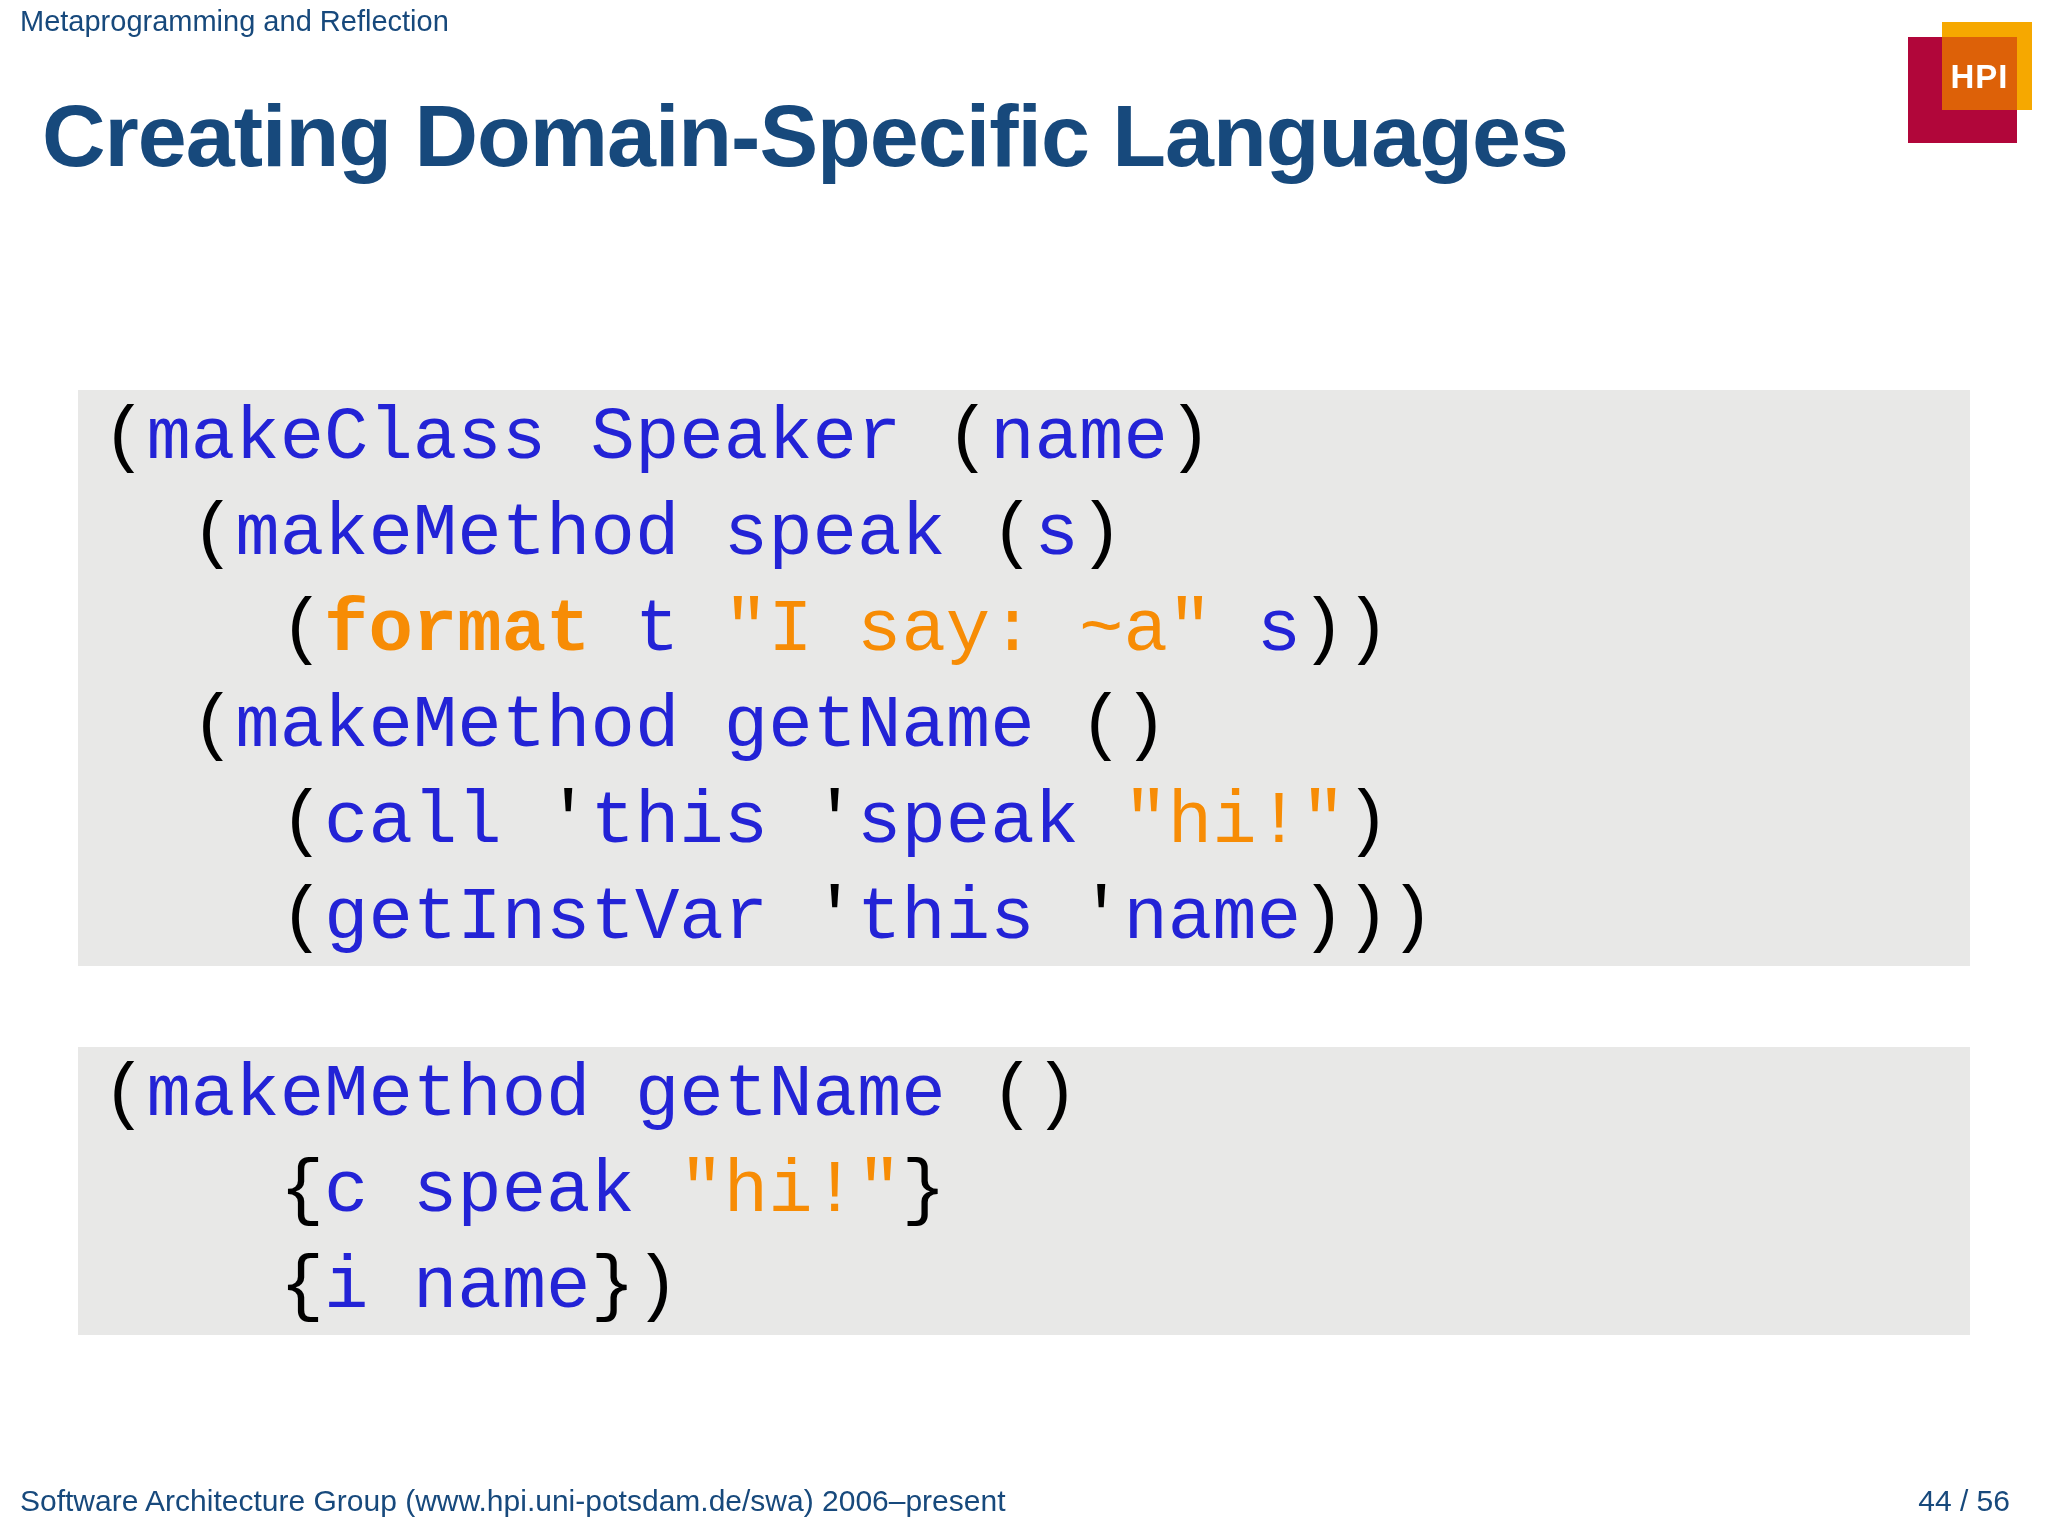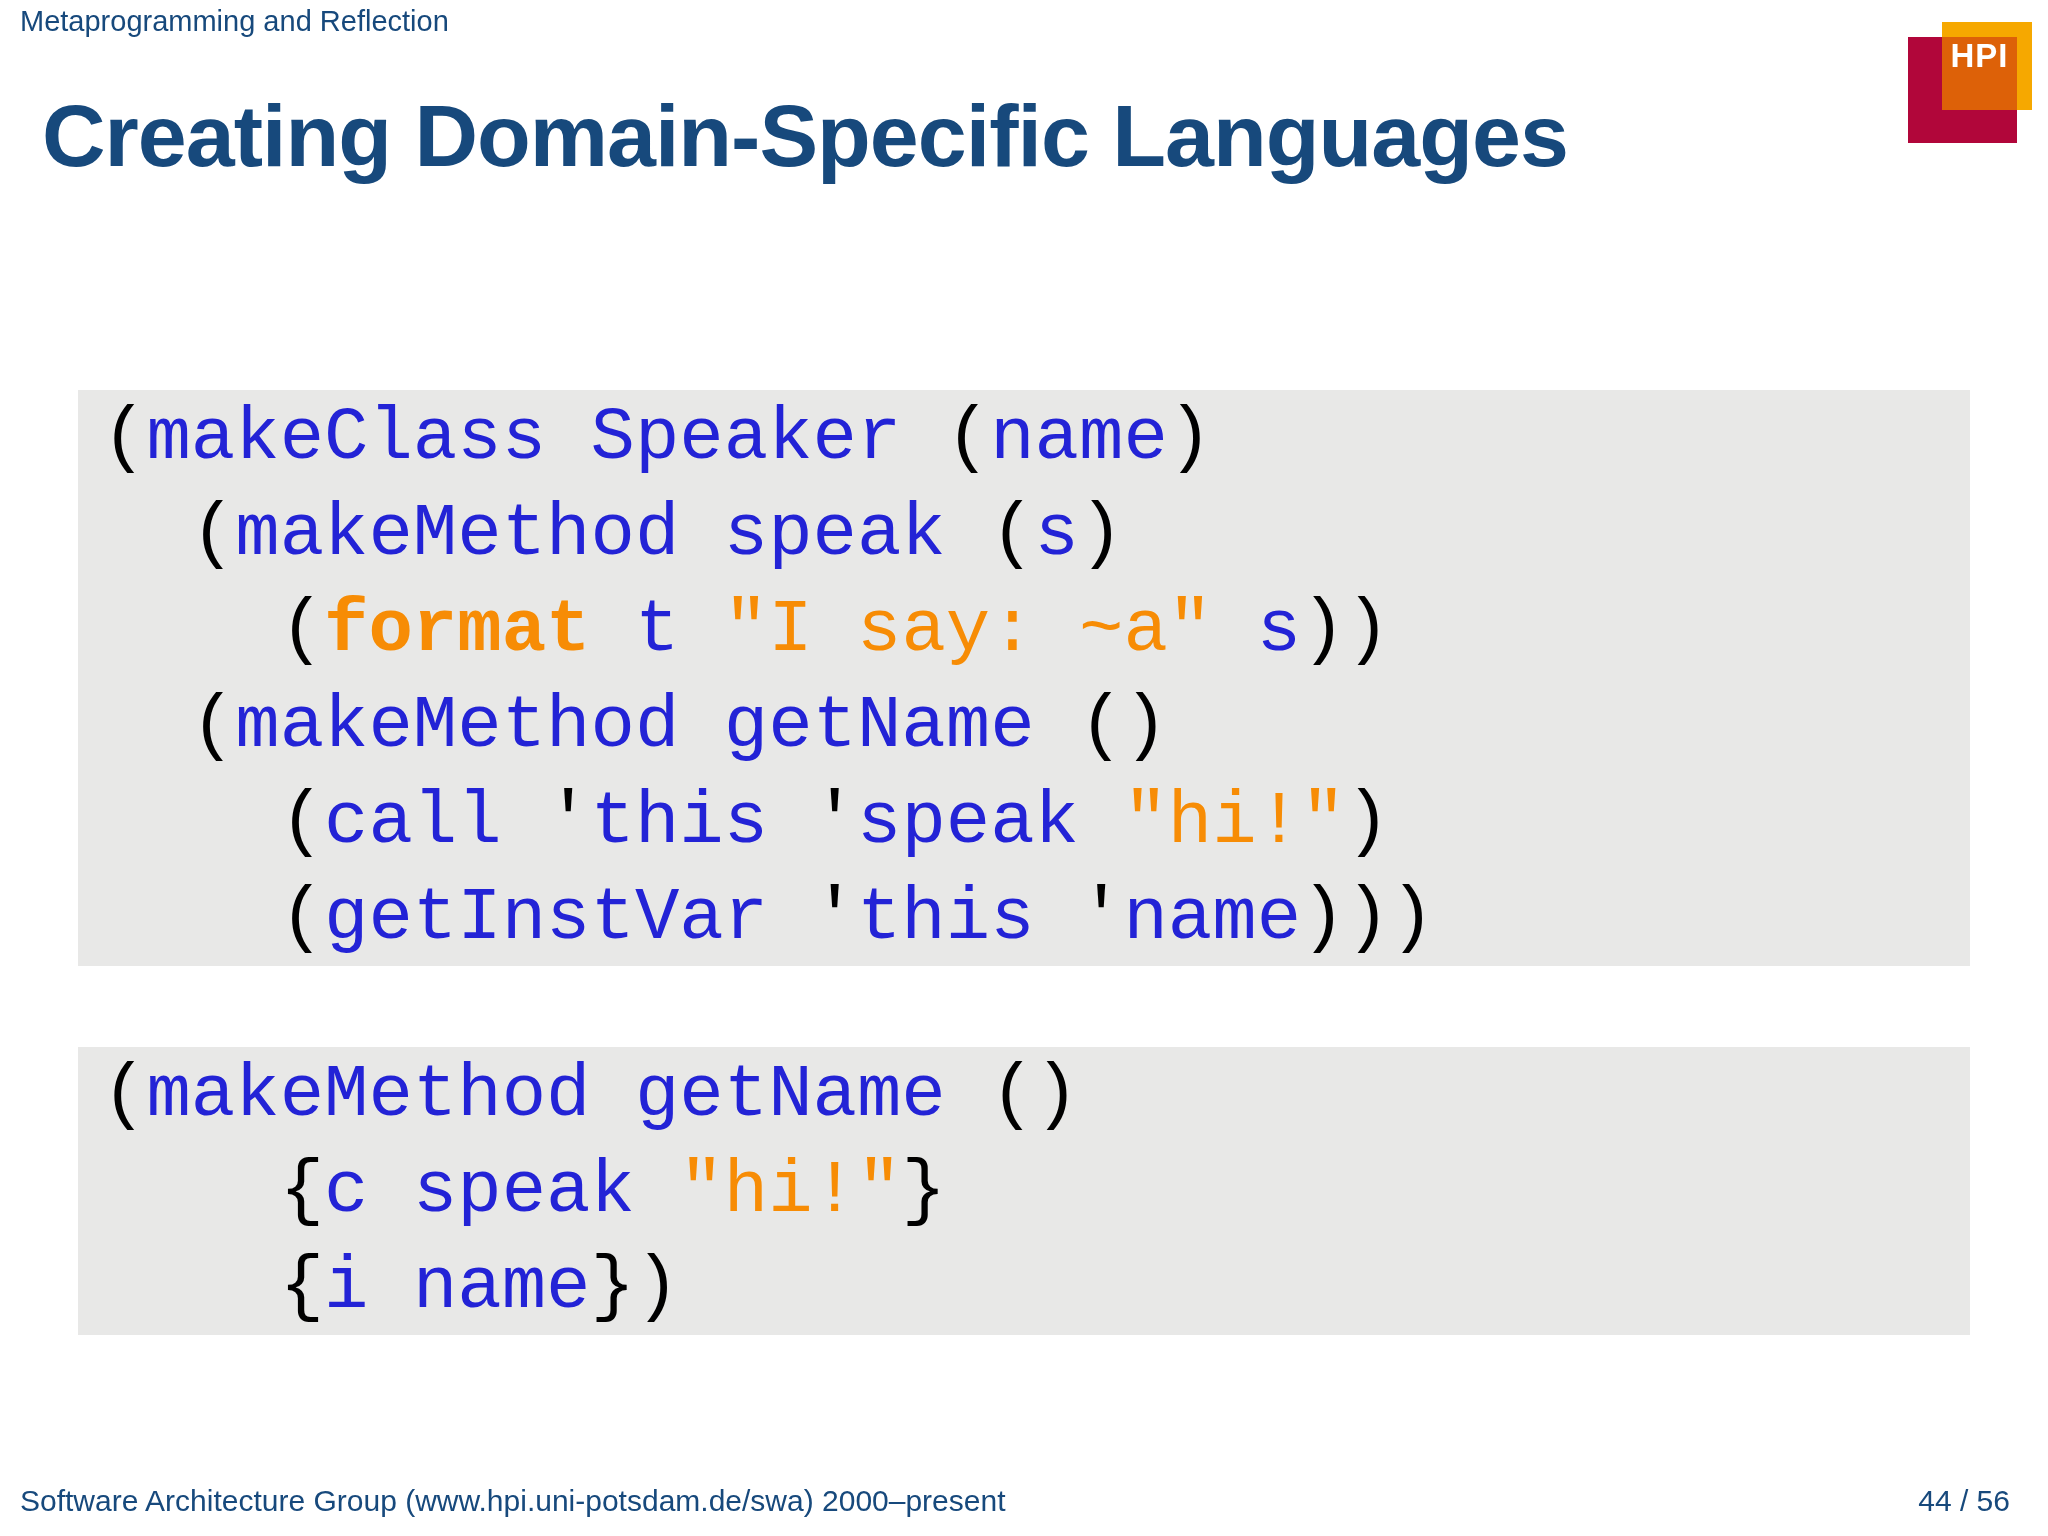--- a/index.html
+++ b/index.html
@@ -24,21 +24,21 @@
     position:absolute;left:42px;top:88px;margin:0;font-size:88px;line-height:1.1;
     font-weight:bold;color:var(--navy);letter-spacing:-1px;white-space:nowrap;
   }
   
   .logo{position:absolute;left:1908px;top:22px;width:124px;height:121px;}
   .sq{position:absolute;}
   .sq-yellow{left:34px;top:0;width:90px;height:88px;background:var(--logo-yellow);}
   .sq-red{left:0;top:15px;width:109px;height:106px;background:var(--logo-red);}
   .sq-orange{
     left:34px;top:15px;width:75px;height:73px;background:var(--logo-orange);
-    display:flex;align-items:flex-start;justify-content:center;padding-bottom:14px;box-sizing:border-box;
+    display:flex;align-items:flex-end;justify-content:center;padding-bottom:14px;box-sizing:border-box;
   }
   .logo-text{color:#ffffff;font-weight:bold;font-size:33px;letter-spacing:1px;}
   
   .code{
     position:absolute;left:78px;width:1892px;box-sizing:border-box;
     background:var(--code-bg);padding-left:24px;
     font-family:"Liberation Mono","DejaVu Sans Mono",monospace;
     font-size:74px;line-height:96px;white-space:pre;
   }
   .code-block-1{top:390px;height:576px;}
@@ -69,17 +69,17 @@
     </div>
   </div>
 
   <h1 class="page-title">Creating Domain-Specific Languages</h1>
 
   <div class="code code-block-1"><div><span class="tok-p">(</span><span class="tok-id">makeClass</span><span class="tok-p"> </span><span class="tok-id">Speaker</span><span class="tok-p"> (</span><span class="tok-id">name</span><span class="tok-p">)</span></div><div><span class="tok-p">  (</span><span class="tok-id">makeMethod</span><span class="tok-p"> </span><span class="tok-id">speak</span><span class="tok-p"> (</span><span class="tok-id">s</span><span class="tok-p">)</span></div><div><span class="tok-p">    (</span><span class="tok-kw">format</span><span class="tok-p"> </span><span class="tok-id">t</span><span class="tok-p"> </span><span class="tok-str">"I say: ~a"</span><span class="tok-p"> </span><span class="tok-id">s</span><span class="tok-p">))</span></div><div><span class="tok-p">  (</span><span class="tok-id">makeMethod</span><span class="tok-p"> </span><span class="tok-id">getName</span><span class="tok-p"> ()</span></div><div><span class="tok-p">    (</span><span class="tok-id">call</span><span class="tok-p"> '</span><span class="tok-id">this</span><span class="tok-p"> '</span><span class="tok-id">speak</span><span class="tok-p"> </span><span class="tok-str">"hi!"</span><span class="tok-p">)</span></div><div><span class="tok-p">    (</span><span class="tok-id">getInstVar</span><span class="tok-p"> '</span><span class="tok-id">this</span><span class="tok-p"> '</span><span class="tok-id">name</span><span class="tok-p">)))</span></div></div>
 
   <div class="code code-block-2"><div><span class="tok-p">(</span><span class="tok-id">makeMethod</span><span class="tok-p"> </span><span class="tok-id">getName</span><span class="tok-p"> ()</span></div><div><span class="tok-p">    {</span><span class="tok-id">c</span><span class="tok-p"> </span><span class="tok-id">speak</span><span class="tok-p"> </span><span class="tok-str">"hi!"</span><span class="tok-p">}</span></div><div><span class="tok-p">    {</span><span class="tok-id">i</span><span class="tok-p"> </span><span class="tok-id">name</span><span class="tok-p">})</span></div></div>
 
   <div class="footer">
-    <span>Software Architecture Group (www.hpi.uni-potsdam.de/swa) 2000–present</span>
+    <span>Software Architecture Group (www.hpi.uni-potsdam.de/swa) 2006–present</span>
     <span>44 / 56</span>
   </div>
 
 </div>
 
 </body></html>

